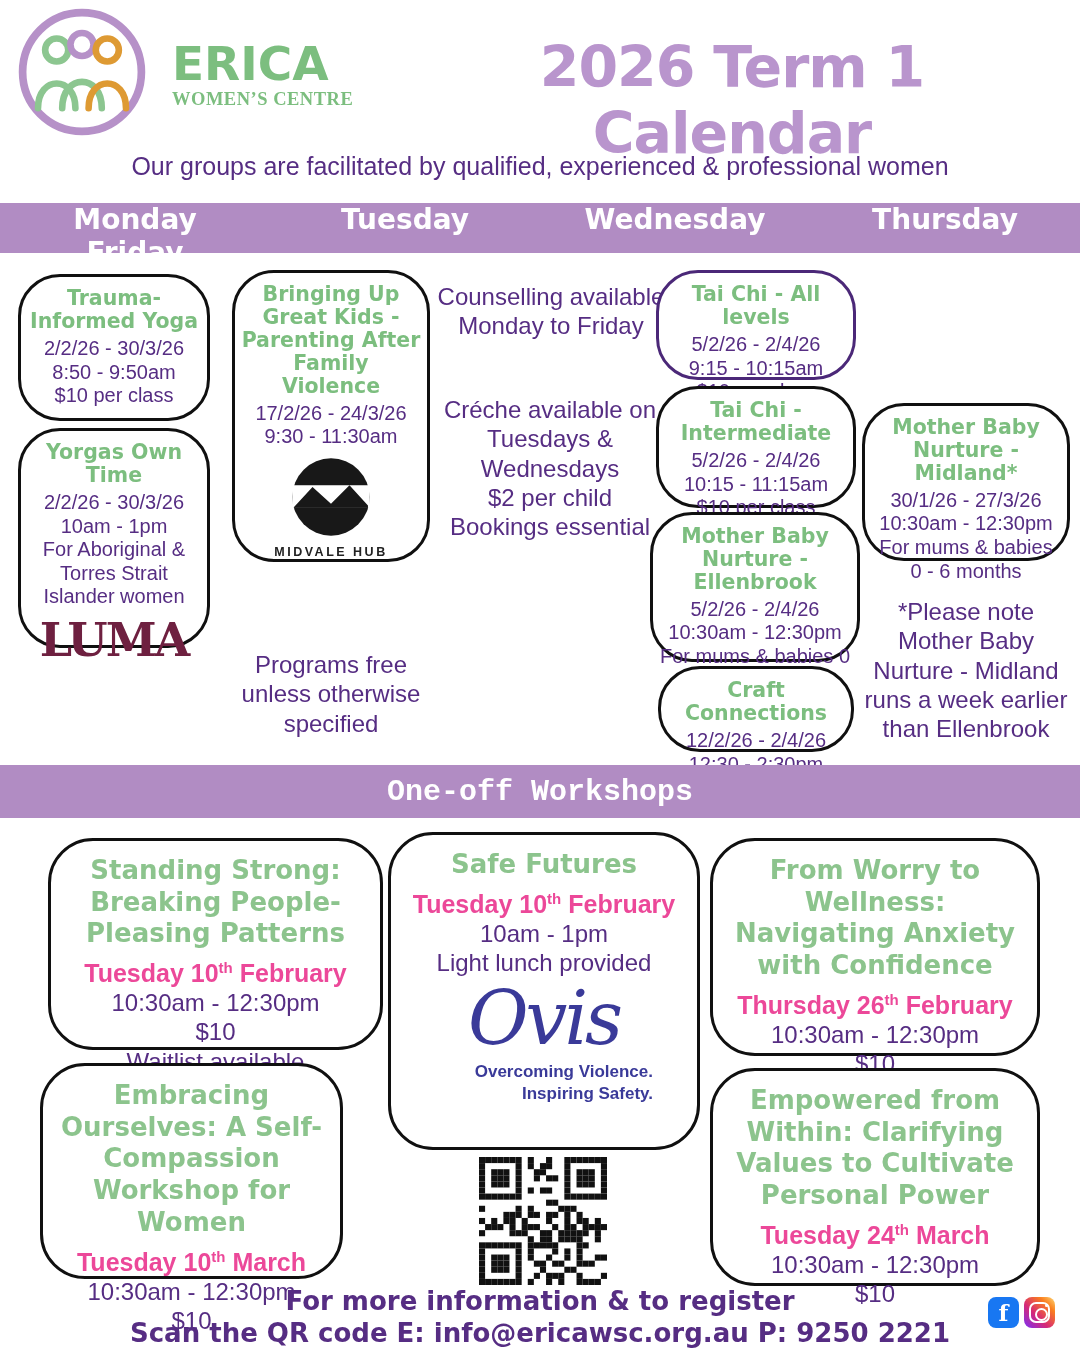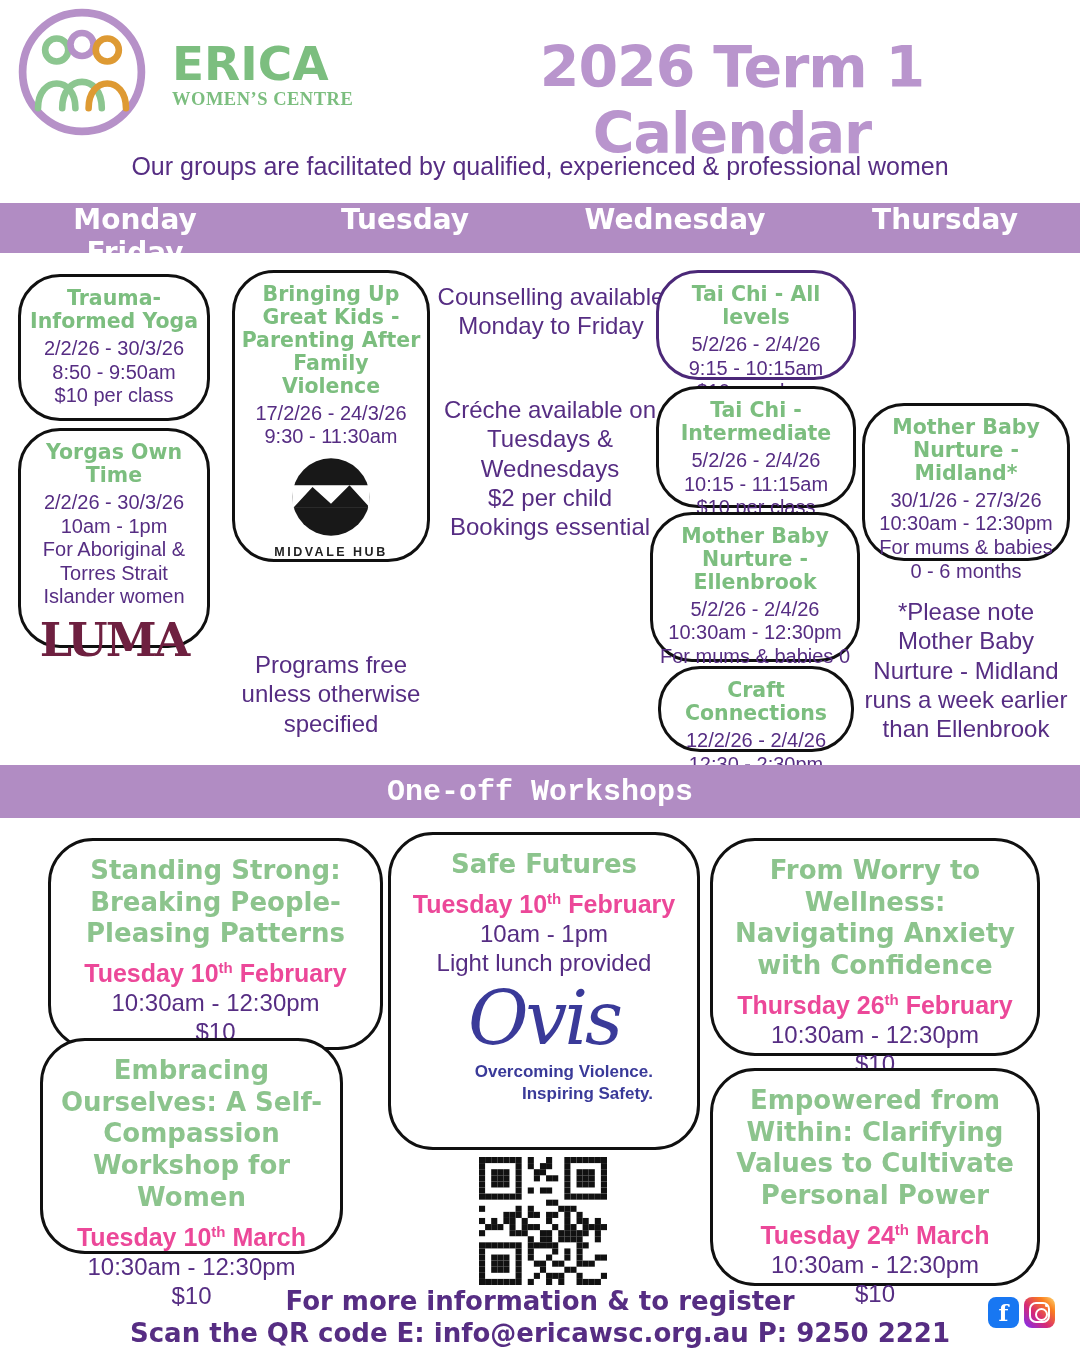--- a/index.html
+++ b/index.html
@@ -180,21 +180,21 @@
   <div class="workshop-band">One-off Workshops</div>
 
   <div class="ws-card" style="left:48px;top:838px;width:335px;height:212px;">
     <div class="ws-title">Standing Strong: Breaking People-Pleasing Patterns</div>
     <div class="ws-date"><span>Tuesday 10</span><sup>th</sup><span> February</span></div>
     <div class="ws-line">10:30am - 12:30pm</div>
     <div class="ws-line">$10</div>
     <div class="ws-line">Waitlist available</div>
   </div>
 
-  <div class="ws-card" style="left:40px;top:1038px;width:303px;height:216px;">
+  <div class="ws-card" style="left:40px;top:1063px;width:303px;height:216px;">
     <div class="ws-title">Embracing Ourselves: A Self-Compassion Workshop for Women</div>
     <div class="ws-date"><span>Tuesday 10</span><sup>th</sup><span> March</span></div>
     <div class="ws-line">10:30am - 12:30pm</div>
     <div class="ws-line">$10</div>
   </div>
 
   <div class="ws-card" style="left:388px;top:832px;width:312px;height:318px;">
     <div class="ws-title">Safe Futures</div>
     <div class="ws-date"><span>Tuesday 10</span><sup>th</sup><span> February</span></div>
     <div class="ws-line">10am - 1pm</div>

